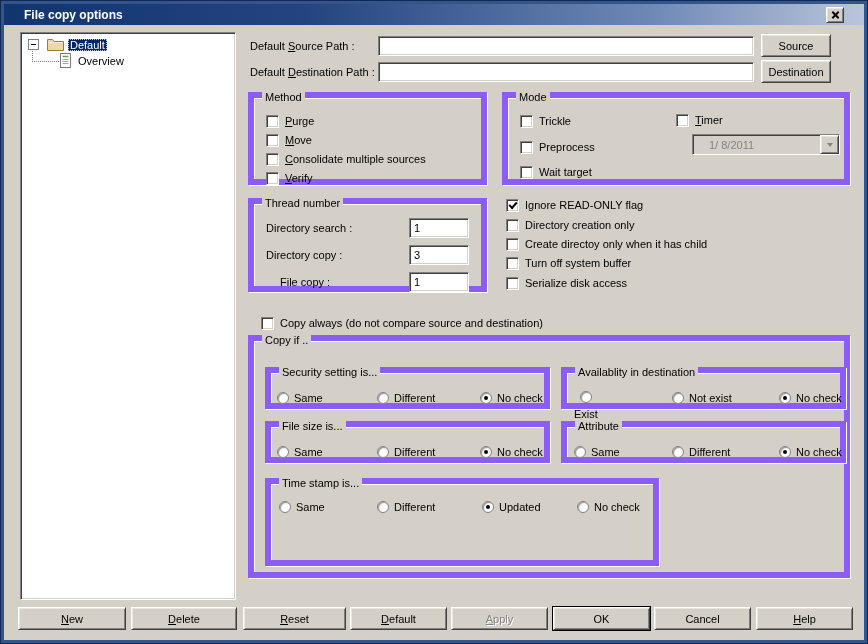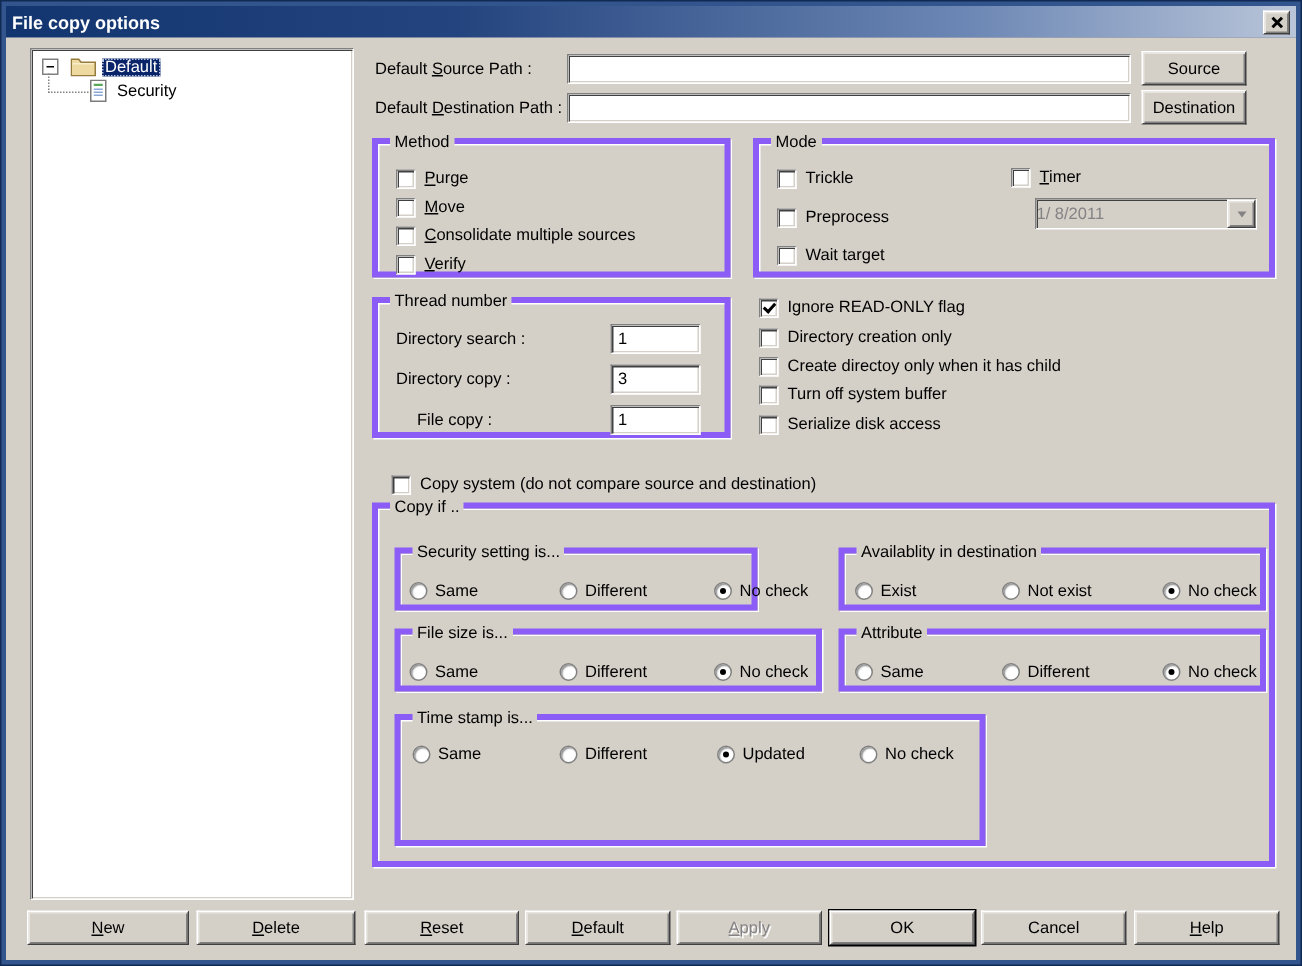--- a/index.html
+++ b/index.html
@@ -6,21 +6,21 @@
   .window {
     position:relative; width:868px; height:644px; box-sizing:border-box;
     background:#2a4a80;
     box-shadow: inset 0 0 0 1px #102a54, inset 0 0 0 4px #33558e;
     font-family:"Liberation Sans","DejaVu Sans",sans-serif; font-size:11px; color:#000;
     overflow:hidden;
   }
   .titlebar {
     position:absolute; left:4px; top:4px; right:4px; height:21px;
     background:linear-gradient(90deg,#12356f 0%,#24447f 35%,#6d88b5 75%,#b9c5d9 100%);
-    display:flex; align-items:center; padding:0 4px; box-sizing:border-box;
+    display:flex; align-items:center; padding:0 20px; box-sizing:border-box;
   }
   .title { color:#fff; font-weight:bold; font-size:12px; }
   .close-btn {
     margin-left:auto; width:16px; height:14px; background:#d4d0c8;
     border:1px solid; border-color:#fff #404040 #404040 #fff;
     box-shadow: inset 1px 1px 0 #e8e5e0, inset -1px -1px 0 #808080;
     display:flex; align-items:center; justify-content:center; cursor:default;
   }
   .x-icon { position:relative; width:9px; height:9px; }
   .x-icon::before,.x-icon::after { content:""; position:absolute; left:0; top:4px; width:9px; height:2px; background:#000; }
@@ -45,21 +45,21 @@
                 background:#fff; border:1px solid; border-color:#808080 #fff #fff #808080;
                 box-shadow: inset 1px 1px 0 #404040, inset -1px -1px 0 #d4d0c8; box-sizing:border-box; }
 
   .btn { position:absolute; height:23px; background:#d4d0c8; font:inherit; box-sizing:border-box;
          border:1px solid; border-color:#fff #404040 #404040 #fff;
          box-shadow: inset 1px 1px 0 #e8e5e0, inset -1px -1px 0 #808080;
          display:flex; align-items:center; justify-content:center; white-space:nowrap; cursor:default; }
   .btn.default-btn { box-shadow: inset 1px 1px 0 #e8e5e0, inset -1px -1px 0 #808080, 0 0 0 1px #000; }
   .btn.disabled { color:#848284; text-shadow:1px 1px 0 #fff; }
 
-  .group { position:absolute; border:4px solid #8b5cf6; box-sizing:border-box;
+  .group { position:absolute; border:6px solid #8b5cf6; box-sizing:border-box;
            box-shadow: inset 1px 1px 0 #fff, 1px 1px 0 #fff; }
   .group-title { position:absolute; top:-7px; left:8px; background:#d4d0c8; padding:0 3px;
                  line-height:13px; white-space:nowrap; }
 
   .cb { position:absolute; display:flex; align-items:center; gap:6px; height:14px; white-space:nowrap; }
   .cb-box { width:13px; height:13px; box-sizing:border-box; background:#fff; position:relative; flex:none;
             border:1px solid; border-color:#808080 #fff #fff #808080;
             box-shadow: inset 1px 1px 0 #404040, inset -1px -1px 0 #d4d0c8; }
   .cb-box.on::after { content:""; position:absolute; left:2px; top:2px; width:6px; height:3px;
             border-left:2px solid #000; border-bottom:2px solid #000; transform:rotate(-48deg); }
@@ -67,21 +67,21 @@
   .rb { position:absolute; display:flex; align-items:center; gap:5px; height:14px; white-space:nowrap; }
   .rb-circle { width:12px; height:12px; box-sizing:border-box; border-radius:50%; background:#fff; flex:none;
                border:1px solid #808080; position:relative;
                box-shadow: inset 1px 1px 1px rgba(64,64,64,.55), inset -1px -1px 0 rgba(255,255,255,.85); }
   .rb-circle.on::after { content:""; position:absolute; left:3px; top:3px; width:4px; height:4px;
                border-radius:50%; background:#000; }
 
   .combo { position:absolute; box-sizing:border-box; background:#d4d0c8; color:#848284;
            border:1px solid; border-color:#808080 #fff #fff #808080;
            box-shadow: inset 1px 1px 0 #404040, inset -1px -1px 0 #d4d0c8;
-           display:flex; align-items:center; padding-left:0; white-space:nowrap; }
+           display:flex; align-items:center; padding-left:16px; white-space:nowrap; }
   .drop-btn { margin-left:auto; width:17px; align-self:stretch; background:#d4d0c8;
            border:1px solid; border-color:#fff #404040 #404040 #fff;
            box-shadow: inset 1px 1px 0 #e8e5e0, inset -1px -1px 0 #808080;
            display:flex; align-items:center; justify-content:center; }
   .arrow-down { width:0; height:0; border-left:3px solid transparent; border-right:3px solid transparent;
            border-top:4px solid #848284; }
   .spin { margin-left:auto; align-self:stretch; width:16px; display:flex; flex-direction:column; }
   .spin-btn { flex:1; background:#d4d0c8; border:1px solid; border-color:#fff #404040 #404040 #fff;
            box-shadow: inset 1px 1px 0 #e8e5e0, inset -1px -1px 0 #808080;
            display:flex; align-items:center; justify-content:center; }
@@ -118,21 +118,21 @@
     </div>
     <div class="connector"></div>
     <div class="tree-row" style="left:38px;top:20px;">
       <svg width="13" height="15" viewBox="0 0 13 15">
         <rect x="1.5" y="0.5" width="10" height="14" fill="#fff" stroke="#7b7b7b"></rect>
         <line x1="3.5" y1="3.5" x2="9.5" y2="3.5" stroke="#58a85a" stroke-width="1.5"></line>
         <line x1="3.5" y1="6.5" x2="9.5" y2="6.5" stroke="#8aa6d6"></line>
         <line x1="3.5" y1="8.5" x2="9.5" y2="8.5" stroke="#8aa6d6"></line>
         <line x1="3.5" y1="10.5" x2="9.5" y2="10.5" stroke="#8aa6d6"></line>
       </svg>
-      <span style="margin-left:6px;">Security</span>
+      <span style="margin-left:6px;">Overview</span>
     </div>
   </div>
 
   <span class="label" style="left:250px;top:40px;">Default <u>S</u>ource Path :</span>
   <input class="text-input" style="left: 378px; top: 36px; width: 376px;" value="">
   <button class="btn" style="left:761px;top:34px;width:70px;">Source</button>
 
   <span class="label" style="left:250px;top:66px;">Default <u>D</u>estination Path :</span>
   <input class="text-input" style="left: 378px; top: 62px; width: 376px;" value="">
   <button class="btn" style="left:761px;top:60px;width:70px;">Destination</button>
@@ -209,45 +209,45 @@
     <span class="cb-box"></span>
     <span>Turn off system buffer</span>
   </div>
   <div class="cb" style="left:506px;top:276px;">
     <span class="cb-box"></span>
     <span>Serialize disk access</span>
   </div>
 
   <div class="cb" style="left:261px;top:316px;">
     <span class="cb-box"></span>
-    <span>Copy system (do not compare source and destination)</span>
+    <span>Copy always (do not compare source and destination)</span>
   </div>
 
   <div class="group" style="left:248px;top:335px;width:602px;height:243px;">
     <span class="group-title">Copy if ..</span>
 
-    <div class="group" style="left:11px;top:26px;width:242px;height:42px;">
+    <div class="group" style="left:11px;top:26px;width:285px;height:42px;">
       <span class="group-title">Security setting is...</span>
       <div class="rb" style="left:6px;top:18px;">
         <span class="rb-circle"></span>
         <span>Same</span>
       </div>
       <div class="rb" style="left:106px;top:18px;">
         <span class="rb-circle"></span>
         <span>Different</span>
       </div>
       <div class="rb" style="left:209px;top:18px;">
         <span class="rb-circle on"></span>
         <span>No check</span>
       </div>
     </div>
 
     <div class="group" style="left:307px;top:26px;width:285px;height:42px;">
       <span class="group-title">Availablity in destination</span>
-      <div class="rb" style="left:7px;top:18px;">
+      <div class="rb" style="left:7px;top:18px;flex-direction:column;">
         <span class="rb-circle"></span>
         <span>Exist</span>
       </div>
       <div class="rb" style="left:105px;top:18px;">
         <span class="rb-circle"></span>
         <span>Not exist</span>
       </div>
       <div class="rb" style="left:212px;top:18px;">
         <span class="rb-circle on"></span>
         <span>No check</span>

